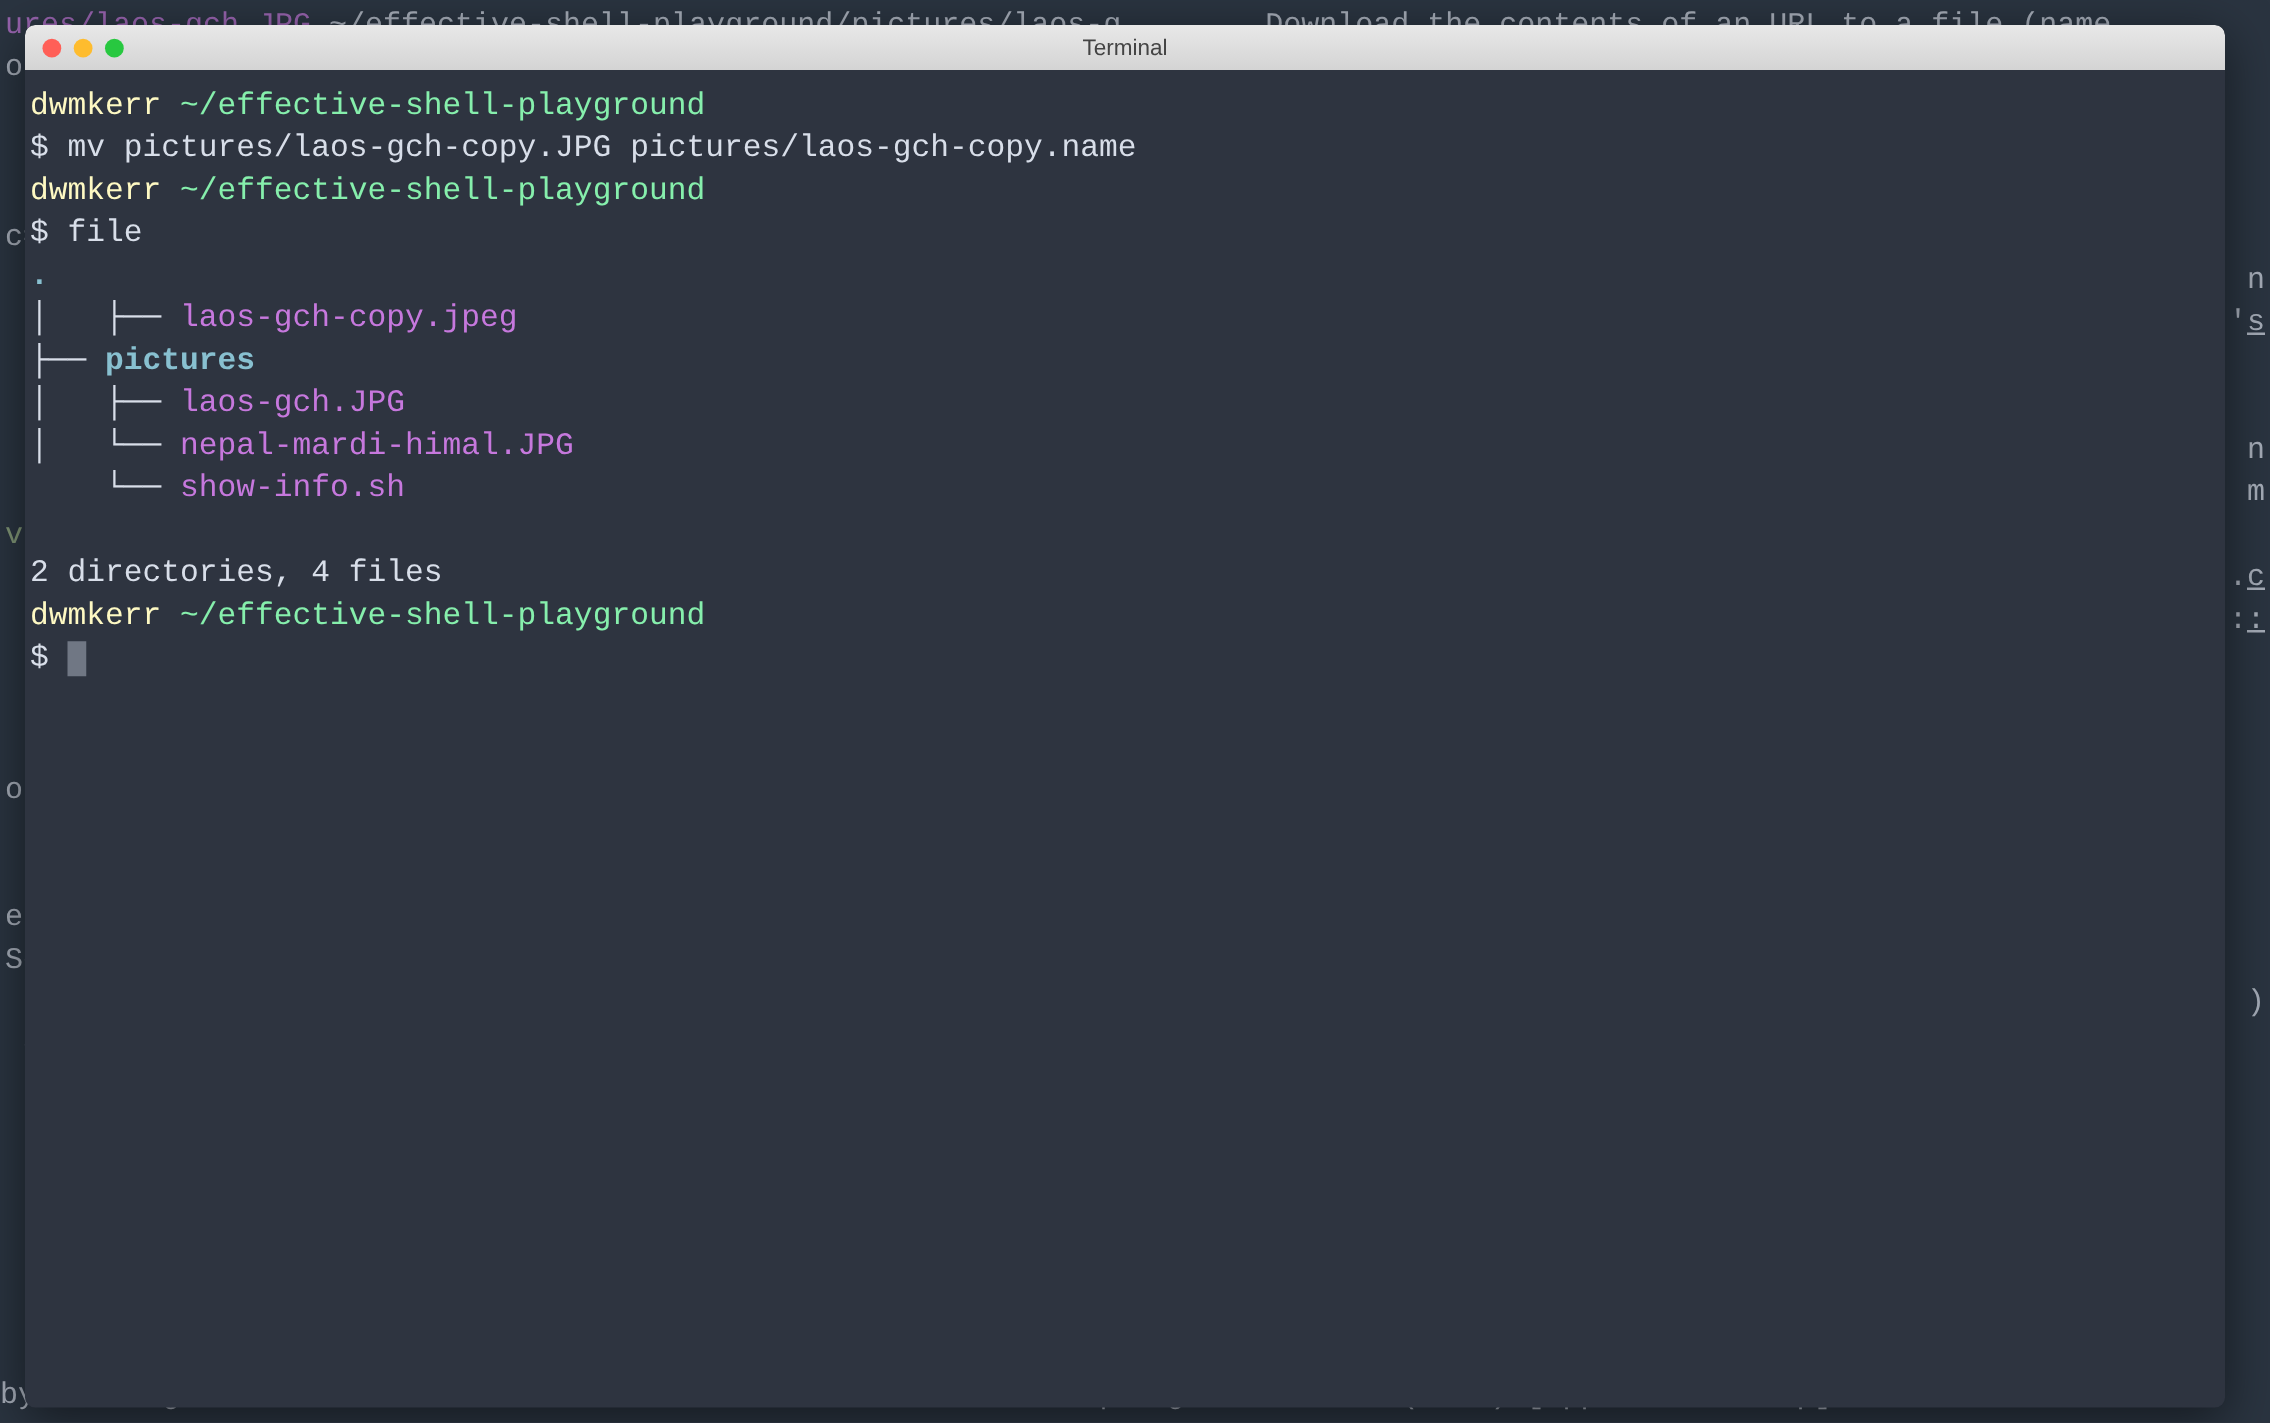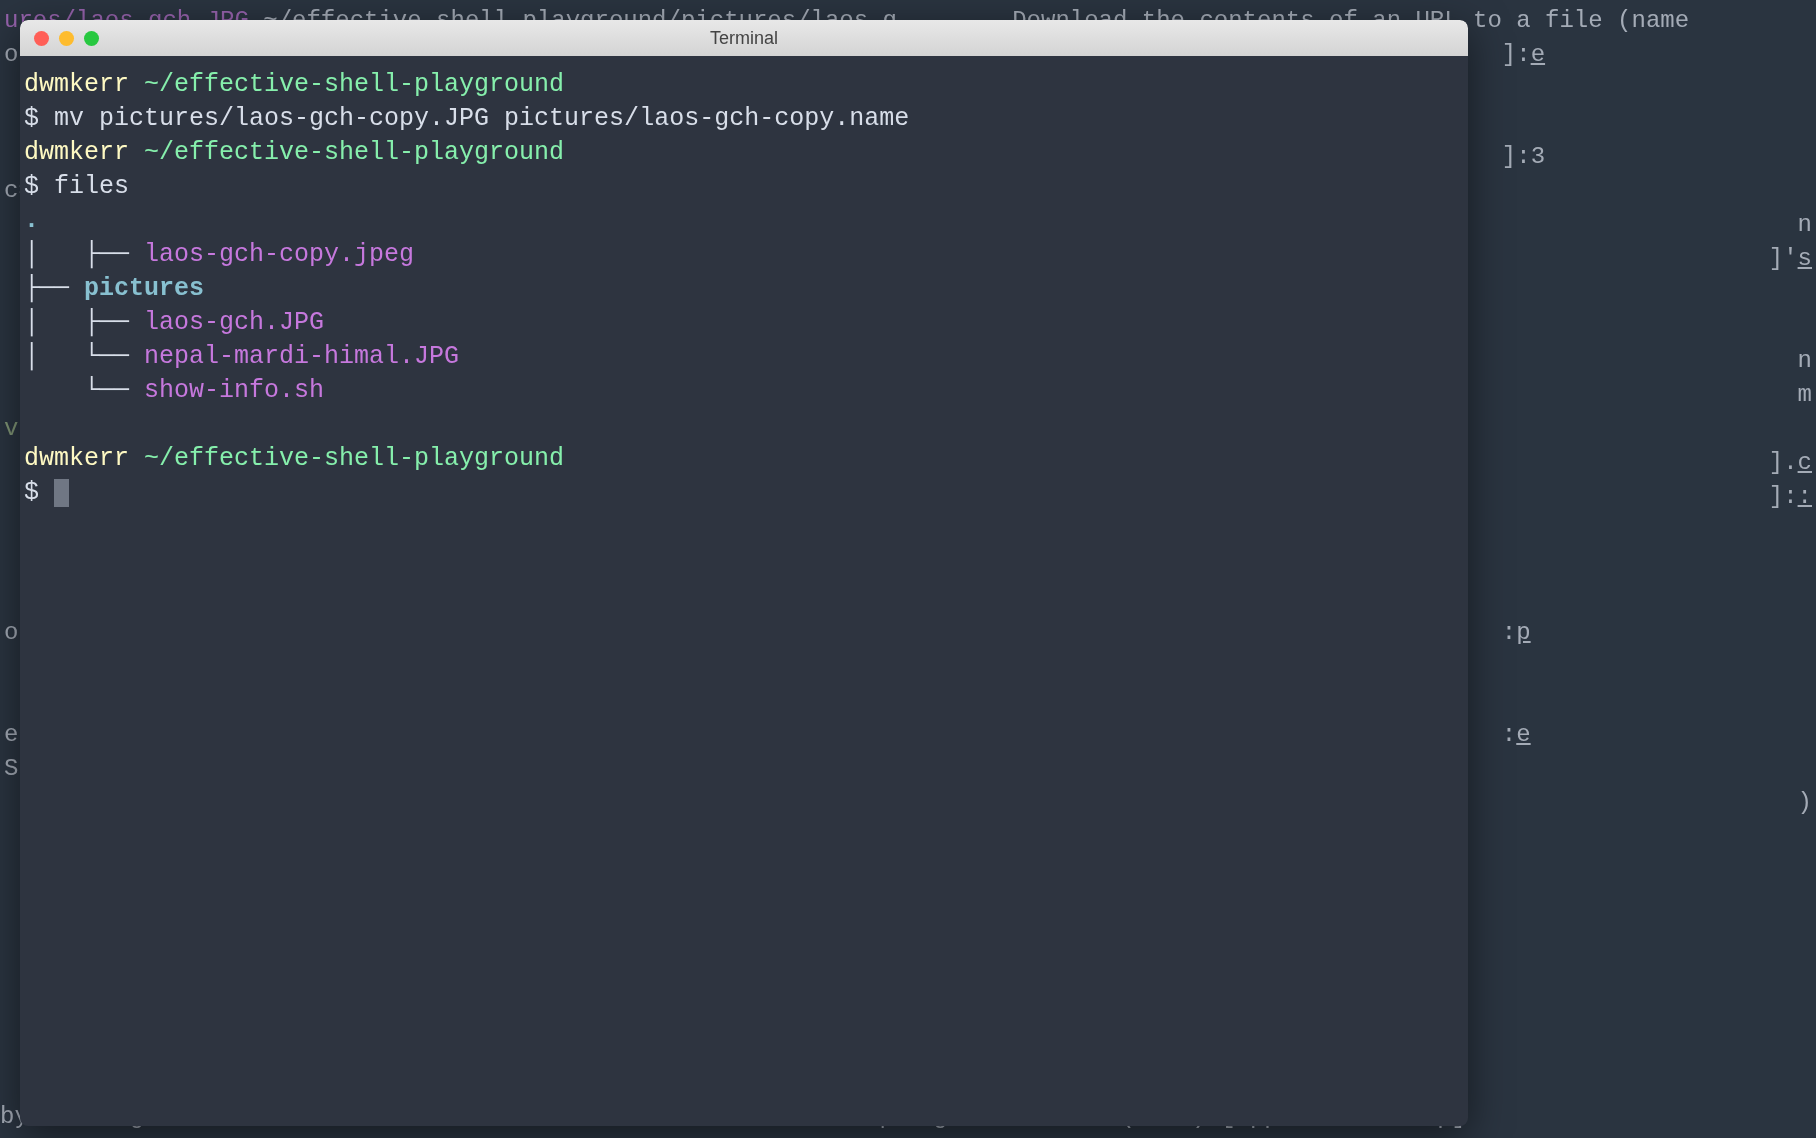--- a/index.html
+++ b/index.html
@@ -31,21 +31,21 @@
       overflow: hidden;
     }
     .bg-line {
       white-space: pre;
       overflow: hidden;
     }
     .terminal-window {
       position: absolute;
       top: 20px;
       left: 20px;
-      width: 1448px;
+      width: 1760px;
       height: 1106px;
       background: #2e3440;
       border-radius: 8px;
       box-shadow: 0 10px 40px rgba(0,0,0,0.5);
       overflow: hidden;
     }
     .title-bar {
       height: 36px;
       background: linear-gradient(to bottom, #e8e8e8, #d4d4d4);
       display: flex;
@@ -147,24 +147,25 @@
       <div class="traffic-light tl-min"></div>
       <div class="traffic-light tl-max"></div>
     </div>
     <div class="title-text">Terminal</div>
   </div>
 
   <div class="terminal-body">
     <div class="line"><span class="user">dwmkerr</span> <span class="path">~/effective-shell-playground</span></div>
     <div class="line"><span class="cmd">$</span> <span class="cmd">mv pictures/laos-gch-copy.JPG pictures/laos-gch-copy.name</span></div>
     <div class="line"><span class="user">dwmkerr</span> <span class="path">~/effective-shell-playground</span></div>
-    <div class="line"><span class="cmd">$</span> <span class="cmd">files</span></div>
+    <div class="line"><span class="cmd">$</span> <span class="cmd">file</span></div>
     <div class="line"><span class="dir-cyan">.</span></div>
     <div class="line"><span class="tree-branch">│   </span><span class="tree-branch">├── </span><span class="file">laos-gch-copy.jpeg</span></div>
     <div class="line"><span class="tree-branch">├── </span><span class="dir-cyan">pictures</span></div>
     <div class="line"><span class="tree-branch">│   </span><span class="tree-branch">├── </span><span class="file">laos-gch.JPG</span></div>
     <div class="line"><span class="tree-branch">│   </span><span class="tree-branch">└── </span><span class="file">nepal-mardi-himal.JPG</span></div>
     <div class="line"><span class="tree-branch">    </span><span class="tree-branch">└── </span><span class="file">show-info.sh</span></div>
     <div class="line">&nbsp;</div>
+    <div class="line summary">2 directories, 4 files</div>
     <div class="line"><span class="user">dwmkerr</span> <span class="path">~/effective-shell-playground</span></div>
     <div class="line"><span class="cmd">$</span> <span class="cursor"></span></div>
   </div>
 </div>
 
 </body></html>

